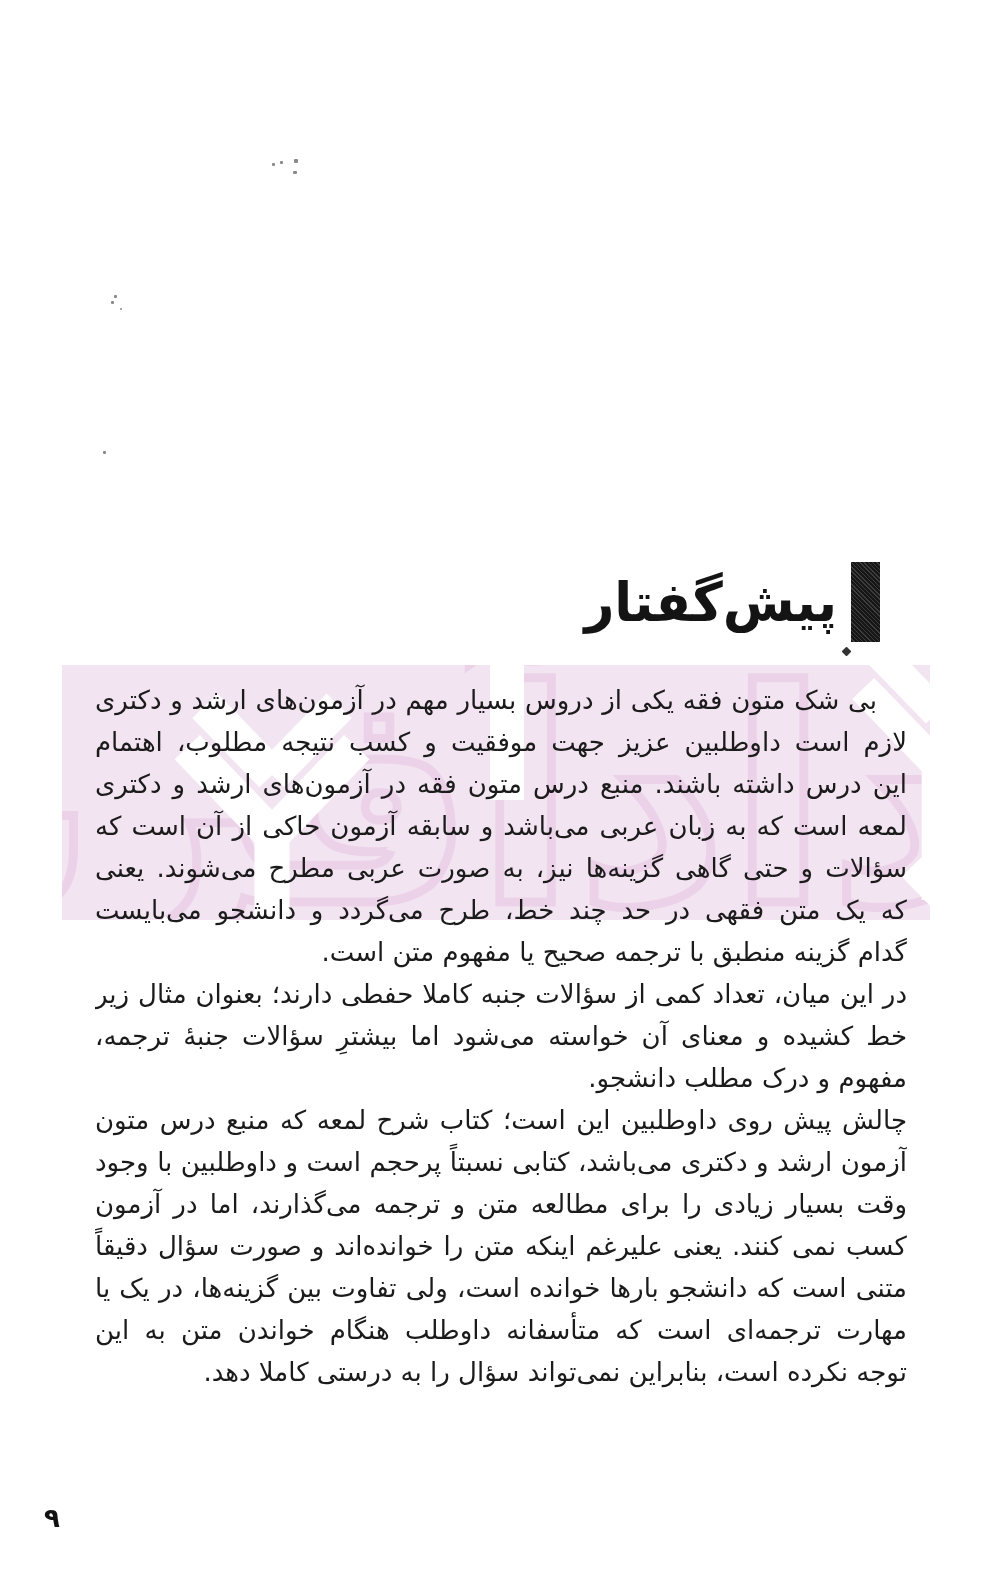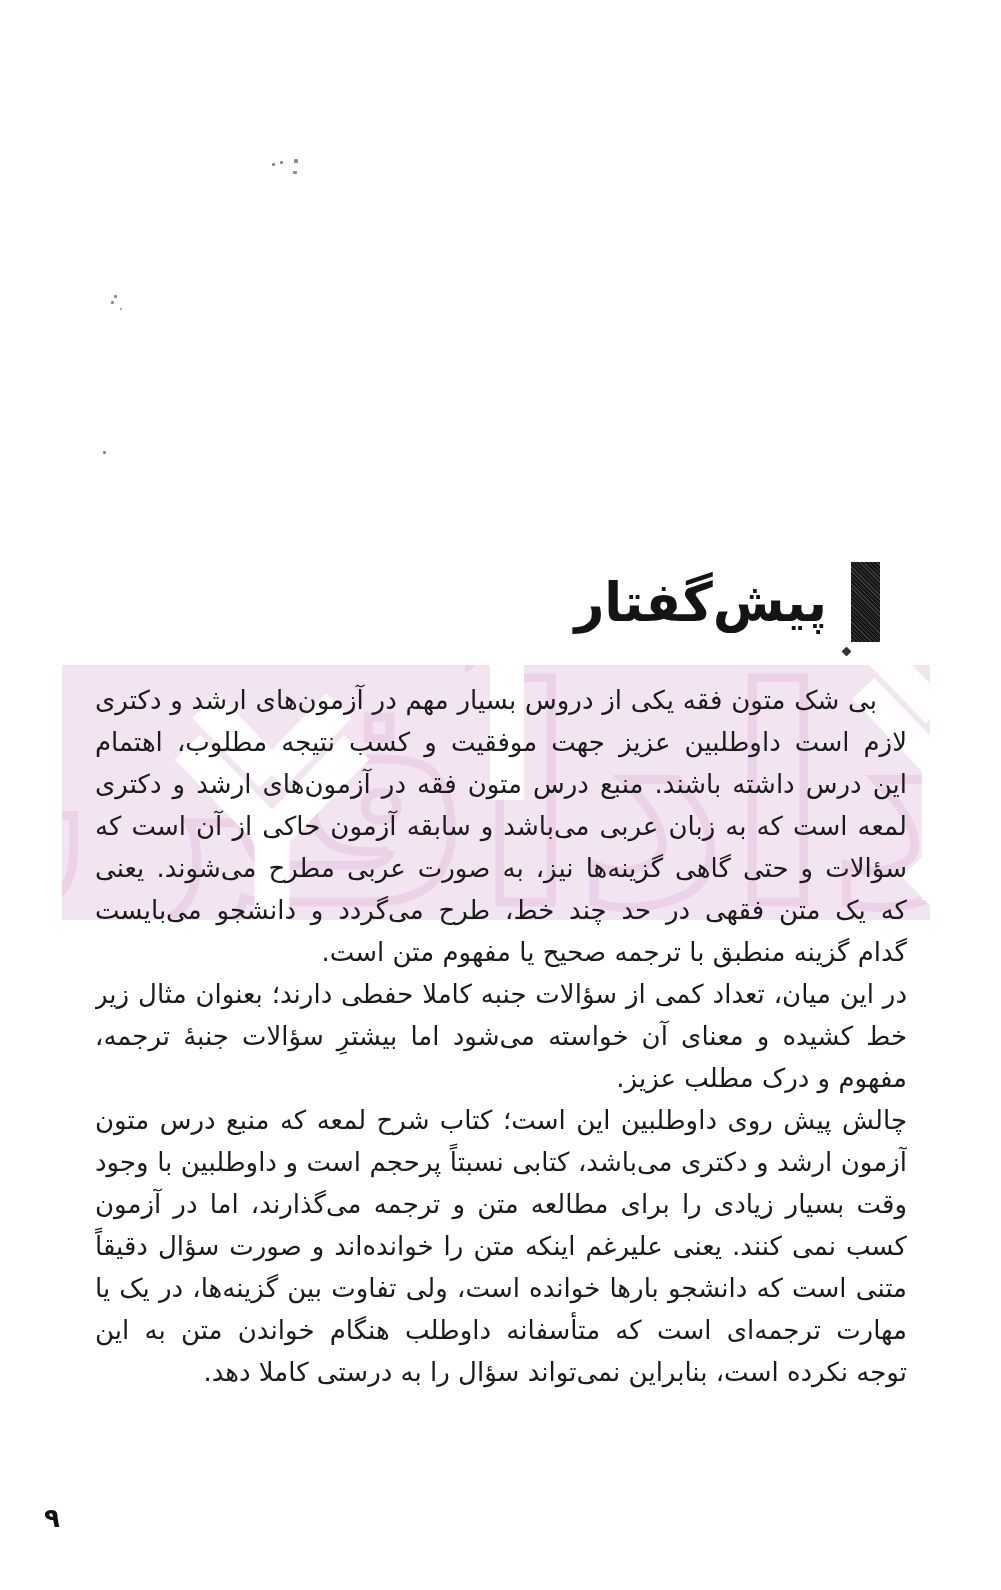--- a/index.html
+++ b/index.html
@@ -13,21 +13,21 @@
   }
 
   
   .title-row{
     position:absolute;
     top:558px;right:121px;
     height:88px;
     display:flex;
     flex-direction:row;         
     align-items:center;
-    gap:24px;
+    gap:14px;
   }
   .title-bar{
     width:29px;height:80px;
     background:
       repeating-linear-gradient(45deg,#161616 0 2px,#3d3d3d 2px 3px);
   }
   .chapter-title{
     font-size:52px;
     font-weight:700;
     color:#141414;
@@ -153,21 +153,21 @@
   <div class="body-text">
       <div class="line line--j" style="padding-right: 30px;">بی شک متون فقه یکی از دروس بسیار مهم در آزمون‌های ارشد و دکتری می‌باشد که</div>
       <div class="line line--j">لازم است داوطلبین عزیز جهت موفقیت و کسب نتیجه مطلوب، اهتمام ویژه‌ای به</div>
       <div class="line line--j">این درس داشته باشند. منبع درس متون فقه در آزمون‌های ارشد و دکتری کتاب شرح</div>
       <div class="line line--j">لمعه است که به زبان عربی می‌باشد و سابقه آزمون حاکی از آن است که غالباً صورت</div>
       <div class="line line--j">سؤالات و حتی گاهی گزینه‌ها نیز، به صورت عربی مطرح می‌شوند. یعنی این‌گونه است</div>
       <div class="line line--j">که یک متن فقهی در حد چند خط، طرح می‌گردد و دانشجو می‌بایست تشخیص دهد</div>
       <div class="line line--r">گدام گزینه منطبق با ترجمه صحیح یا مفهوم متن است.</div>
       <div class="line line--j">در این میان، تعداد کمی از سؤالات جنبه کاملا حفطی دارند؛ بعنوان مثال زیر یک کلمه</div>
       <div class="line line--j">خط کشیده و معنای آن خواسته می‌شود اما بیشترِ سؤالات جنبهٔ ترجمه، استنباط</div>
-      <div class="line line--r">مفهوم و درک مطلب عزیز.</div>
+      <div class="line line--r">مفهوم و درک مطلب دانشجو.</div>
       <div class="line line--j">چالش پیش روی داوطلبین این است؛ کتاب شرح لمعه که منبع درس متون فقه در</div>
       <div class="line line--j">آزمون ارشد و دکتری می‌باشد، کتابی نسبتاً پرحجم است و داوطلبین با وجود این‌که</div>
       <div class="line line--j">وقت بسیار زیادی را برای مطالعه متن و ترجمه می‌گذارند، اما در آزمون نتیجهٔ مطلوب</div>
       <div class="line line--j">کسب نمی کنند. یعنی علیرغم اینکه متن را خوانده‌اند و صورت سؤال دقیقاً از همان</div>
       <div class="line line--j">متنی است که دانشجو بارها خوانده است، ولی تفاوت بین گزینه‌ها، در یک یا چند</div>
       <div class="line line--j">مهارت ترجمه‌ای است که متأسفانه داوطلب هنگام خواندن متن به این مهارت‌ها</div>
       <div class="line line--r">توجه نکرده است، بنابراین نمی‌تواند سؤال را به درستی کاملا دهد.</div>
     </div>
 
   <div class="page-number">۹</div>

